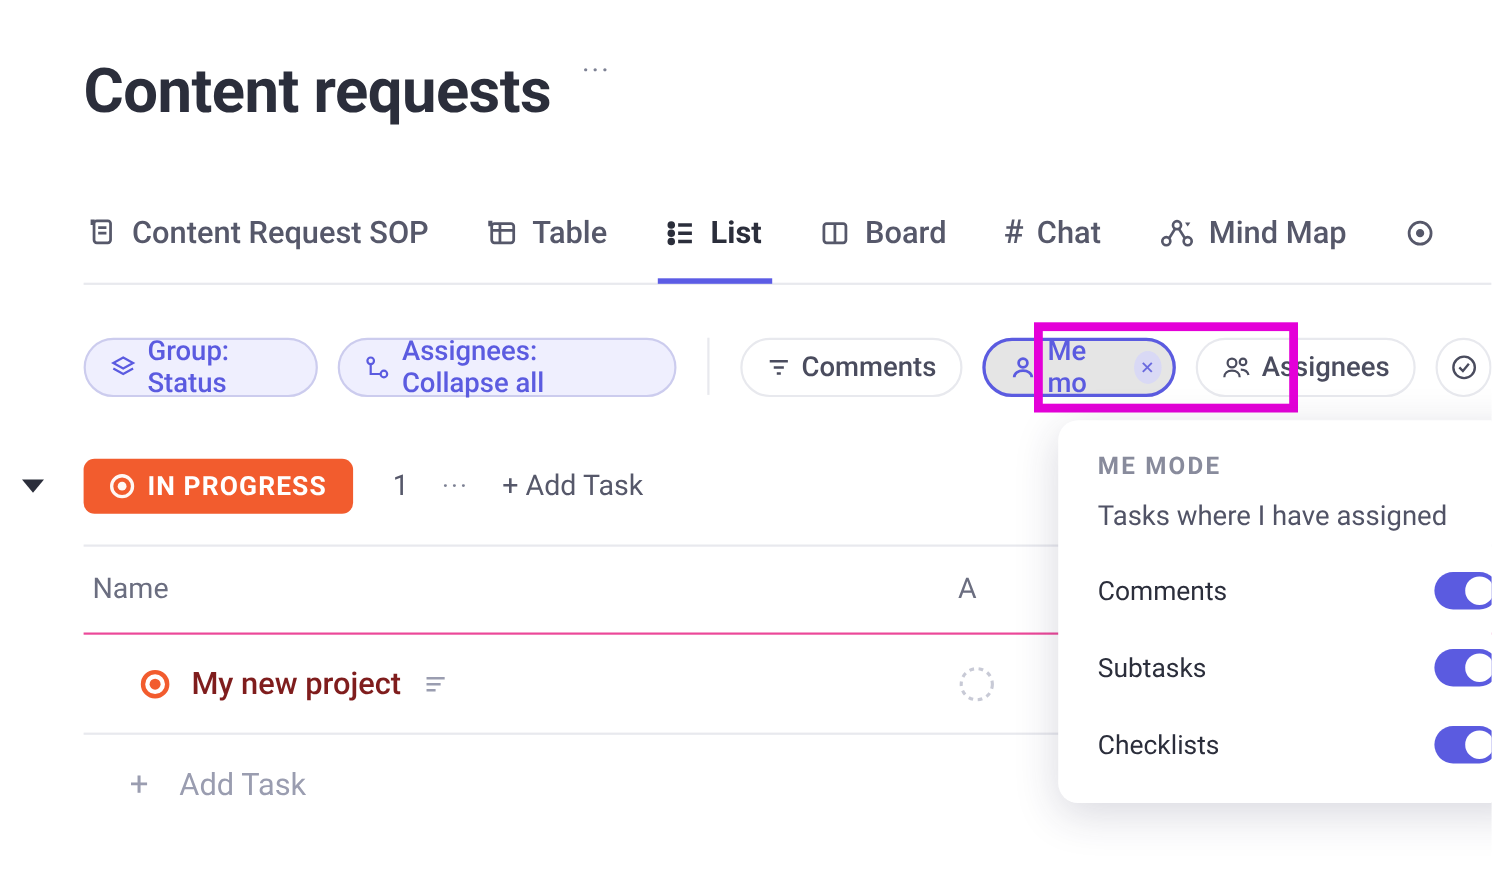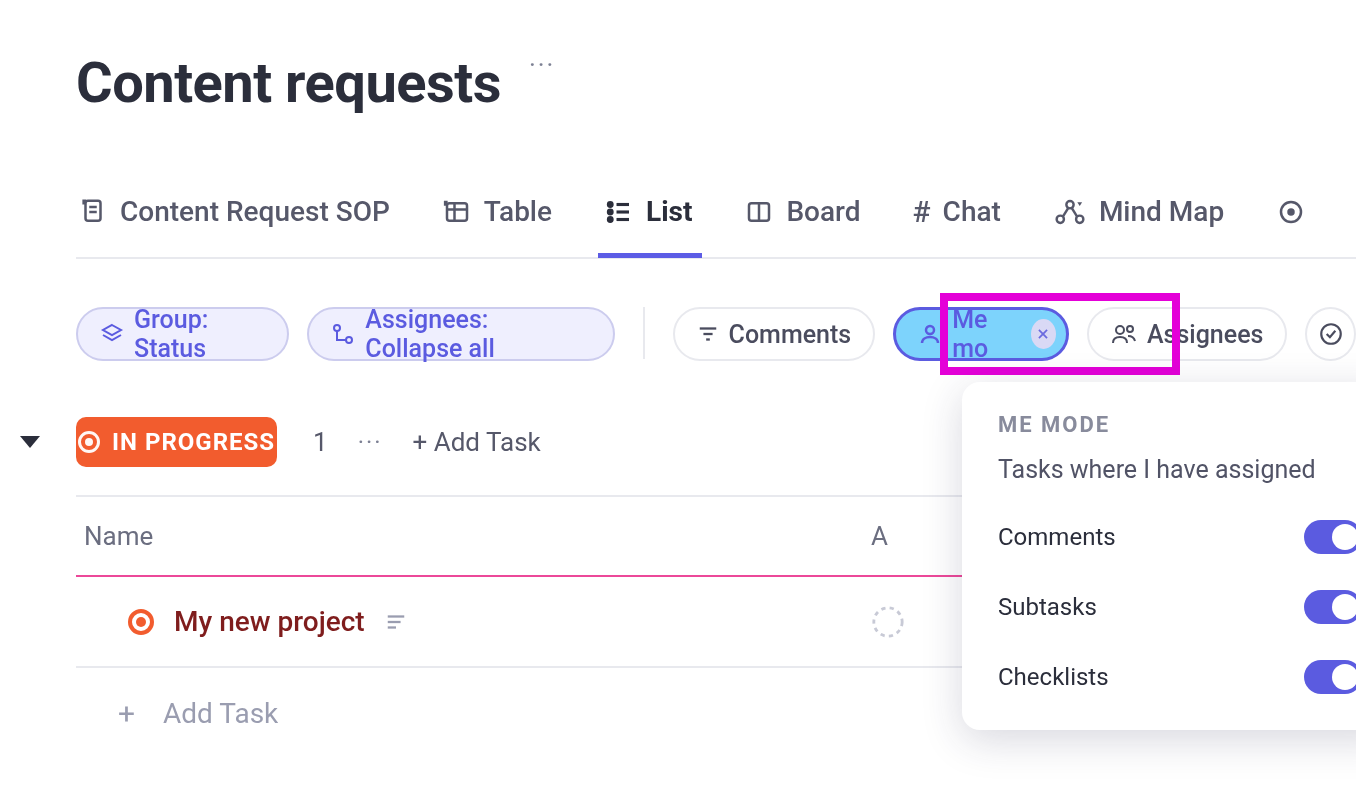--- a/index.html
+++ b/index.html
@@ -78,21 +78,21 @@
   cursor: pointer;
   background: #fff;
 }
 .chip.purple {
   border-color: #ccccee;
   background: #efeffe;
   color: #5b5be0;
 }
 .chip.purple-strong {
   border: 3px solid #5b5be0;
-  background: #7dd3fc;
+  background: #e5e5e5;
   color: #5b5be0;
 }
 .chip .x-badge {
   width: 30px; height: 30px; border-radius: 50%; background: #d9d9f5;
   display: flex; align-items: center; justify-content: center; margin-left: 4px;
   color: #6a6adf;
 }
 .chip-icon { display: flex; align-items: center; }
 
 .vbar { width: 2px; height: 52px; background: #e8e9ee; margin: 0 10px; }
@@ -118,21 +118,21 @@
   border-right: 10px solid transparent;
   border-top: 12px solid #2b2e3b;
   margin-left: -56px;
   margin-right: 16px;
 }
 .status-badge {
   display: inline-flex;
   align-items: center;
   gap: 12px;
   height: 50px;
-  padding: 0 2px;
+  padding: 0 24px;
   border-radius: 10px;
   color: #fff;
   font-weight: 700;
   font-size: 24px;
   letter-spacing: 1px;
 }
 .status-badge .ring {
   width: 22px; height: 22px; border: 3px solid rgba(255,255,255,0.95); border-radius: 50%;
   position: relative;
 }

